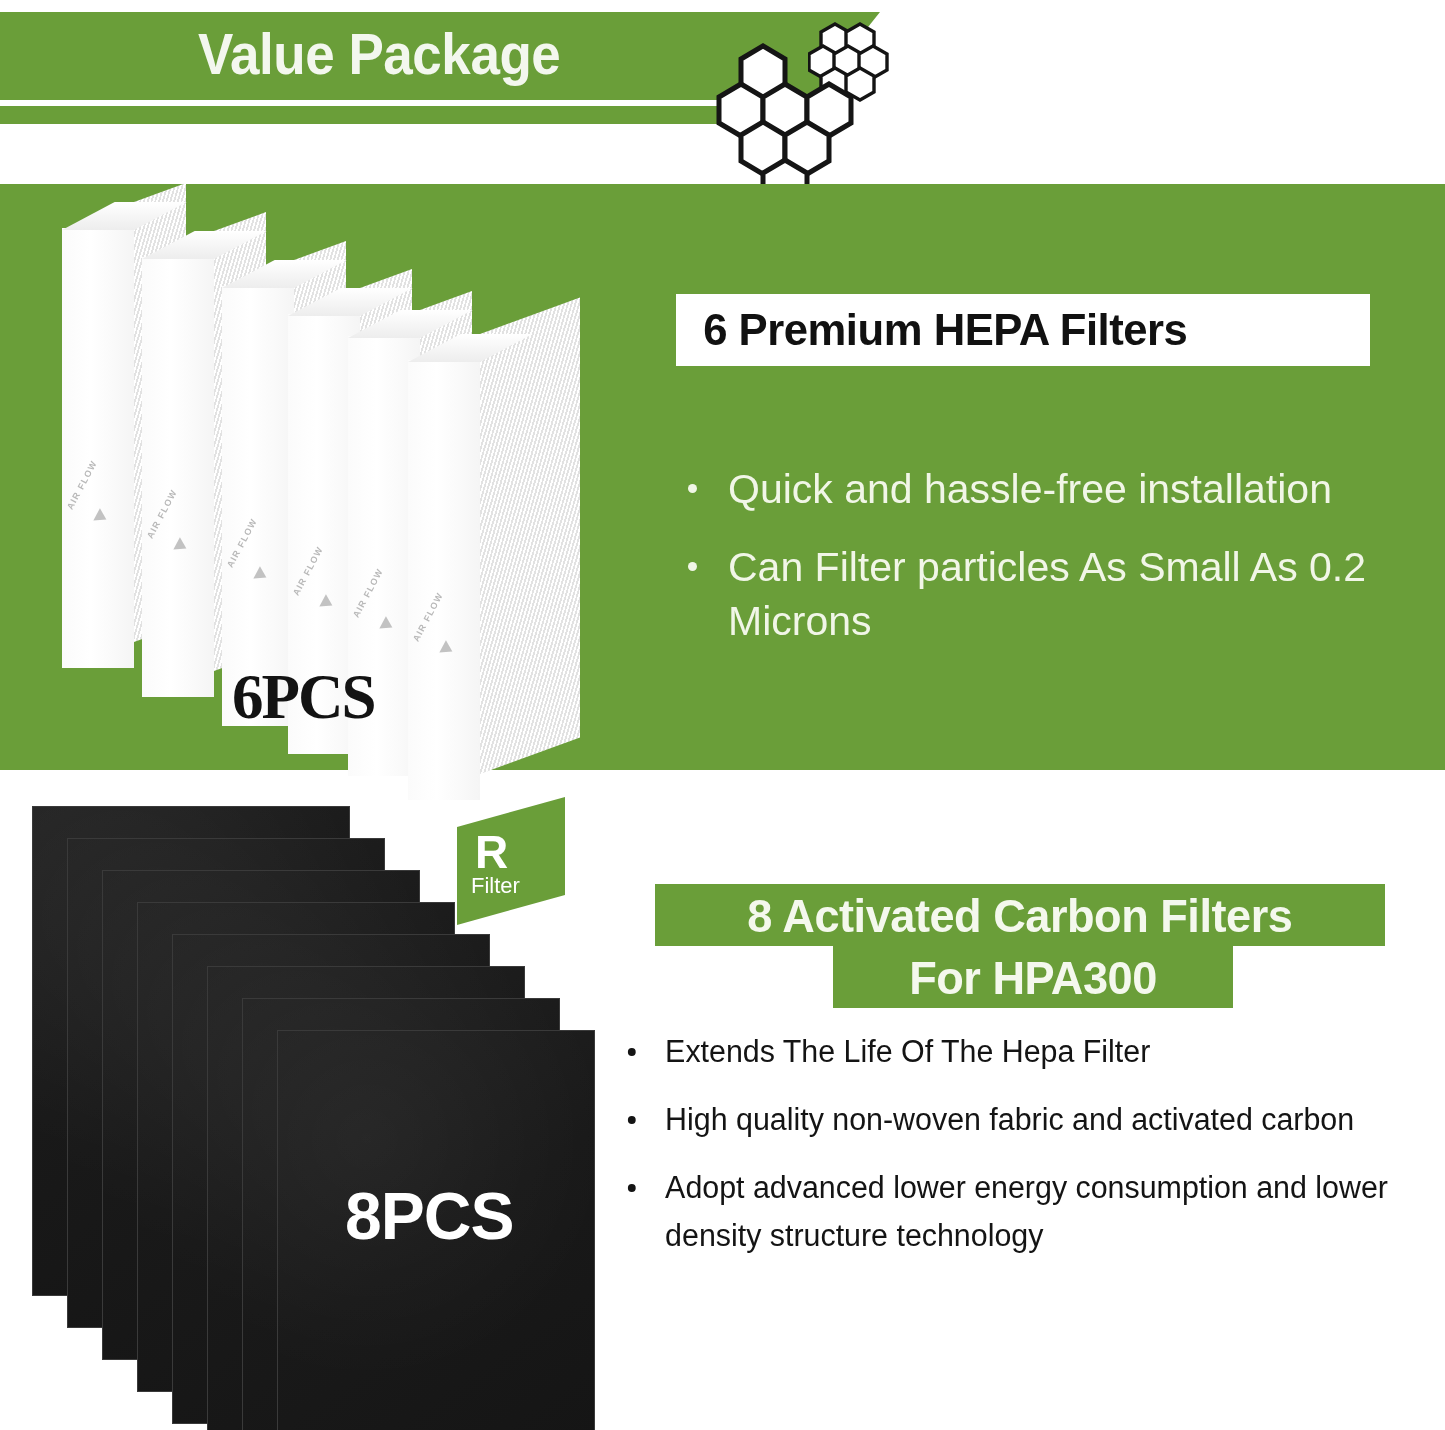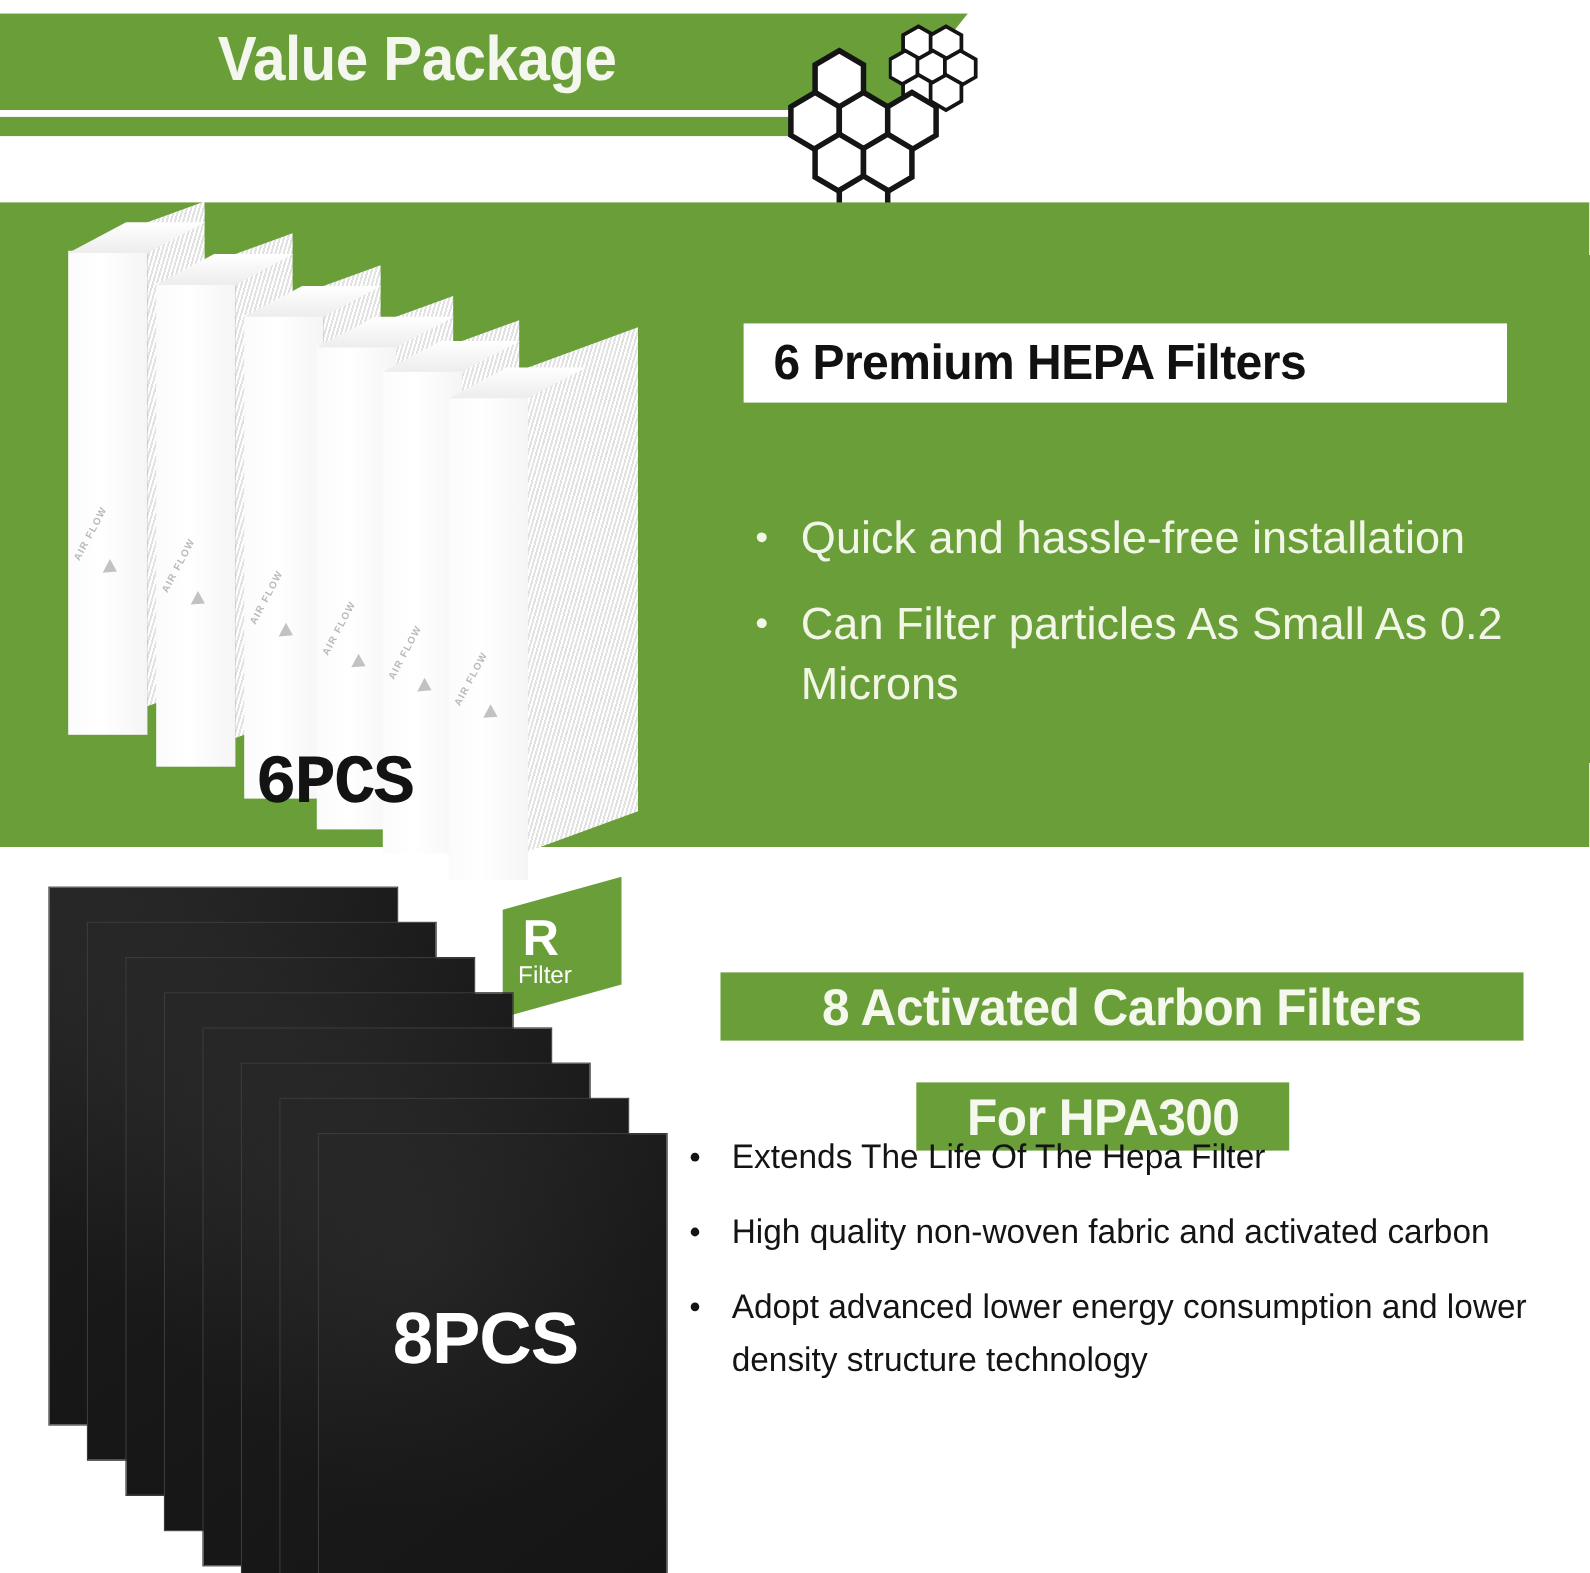--- a/index.html
+++ b/index.html
@@ -68,24 +68,23 @@
   }
   .airflow-arrow {
     position:absolute; width:0; height:0;
     border-left:11px solid #c2c2c2;
     border-top:7px solid transparent;
     border-bottom:7px solid transparent;
   }
   #pcs-badge-6 {
     position:absolute; left:232px; top:477px;
     font-size:63px; font-weight:bold; color:#131313;
-    font-family:Liberation Mono, monospace;
+    font-family:Liberation Serif, serif;
     letter-spacing:-2px;
     z-index:40;
-    margin-top:16px;
   }
   #r-filter-badge {
     position:absolute; left:457px; top:628px;
     width:108px; height:98px;
     background:#6a9e39;
     transform: skewY(-15.5deg);
     z-index:35; overflow:hidden;
   }
   #r-filter-badge .rl {
     position:absolute; left:18px; top:8px;
@@ -155,21 +154,21 @@
     position:absolute; background:#6a9e39;
     display:flex; align-items:center; justify-content:center;
   }
   .carbon-banner span {
     font-size:47px; font-weight:bold; color:#f4f8ed;
     letter-spacing:-0.5px; white-space:nowrap;
     transform:scaleX(0.96);
     font-family:"Liberation Sans", sans-serif;
   }
   #carbon-banner-1 { left:655px; top:884px; width:730px; height:62px; }
-  #carbon-banner-2 { left:833px; top:984px; width:339px; height:62px; }
+  #carbon-banner-2 { left:833px; top:946px; width:400px; height:62px; }
 
   .carbon-bullets {
     position:absolute; left:622px; top:1028px; width:823px;
     list-style:none;
   }
   .carbon-bullets li {
     position:relative;
     font-size:31px; color:#141414; line-height:48px;
     padding-left:44px; margin-bottom:20px;
     font-family:"Liberation Sans", sans-serif;
@@ -286,21 +285,21 @@
     </li>
     <li>
       <span class="dot"></span>
       <span>Can Filter particles As Small As 0.2 Microns</span>
     </li>
   </ul>
 </div>
 
 <div id="carbon-section"></div>
 
-<div style="position:absolute; left:0; top:0; width:640px; height:1430px; z-index:50;margin-left:12px;">
+<div style="position:absolute; left:0; top:0; width:640px; height:1430px; z-index:50;">
   <div class="sheet" style="left:32px;  top:806px;  z-index:51;"></div>
   <div class="sheet" style="left:67px;  top:838px;  z-index:52;"></div>
   <div class="sheet" style="left:102px; top:870px;  z-index:53;"></div>
   <div class="sheet" style="left:137px; top:902px;  z-index:54;"></div>
   <div class="sheet" style="left:172px; top:934px;  z-index:55;"></div>
   <div class="sheet" style="left:207px; top:966px;  z-index:56;"></div>
   <div class="sheet" style="left:242px; top:998px;  z-index:57;"></div>
   <div class="sheet" style="left:277px; top:1030px; z-index:58;"></div>
   <div id="pcs-badge-8">8PCS</div>
 </div>

